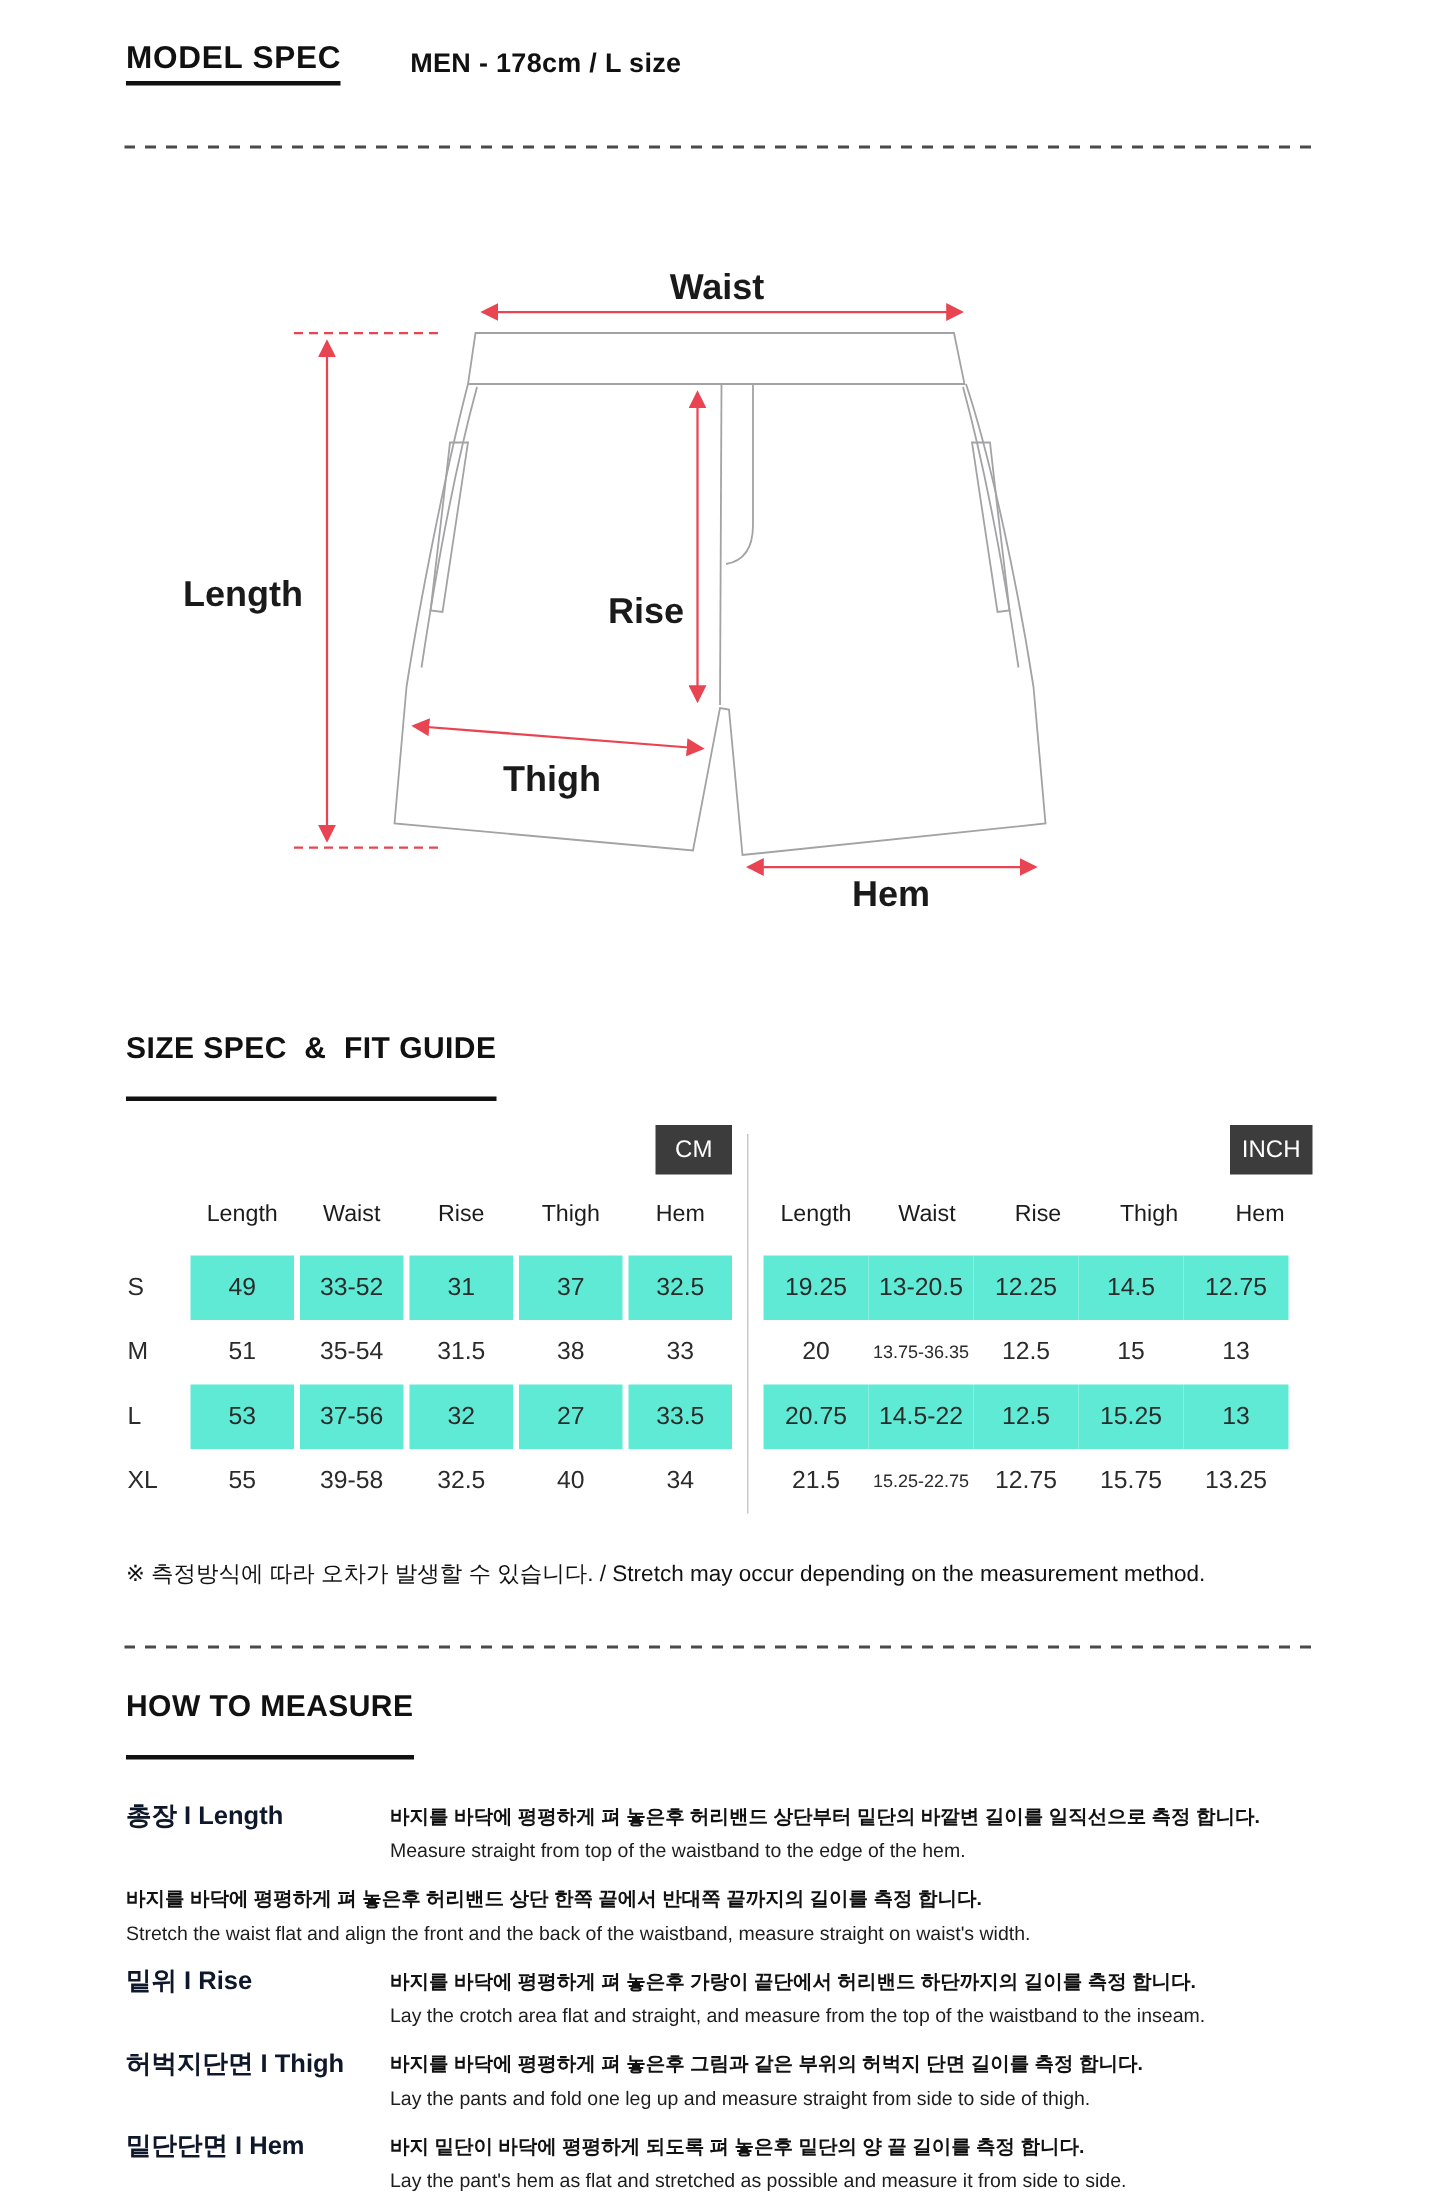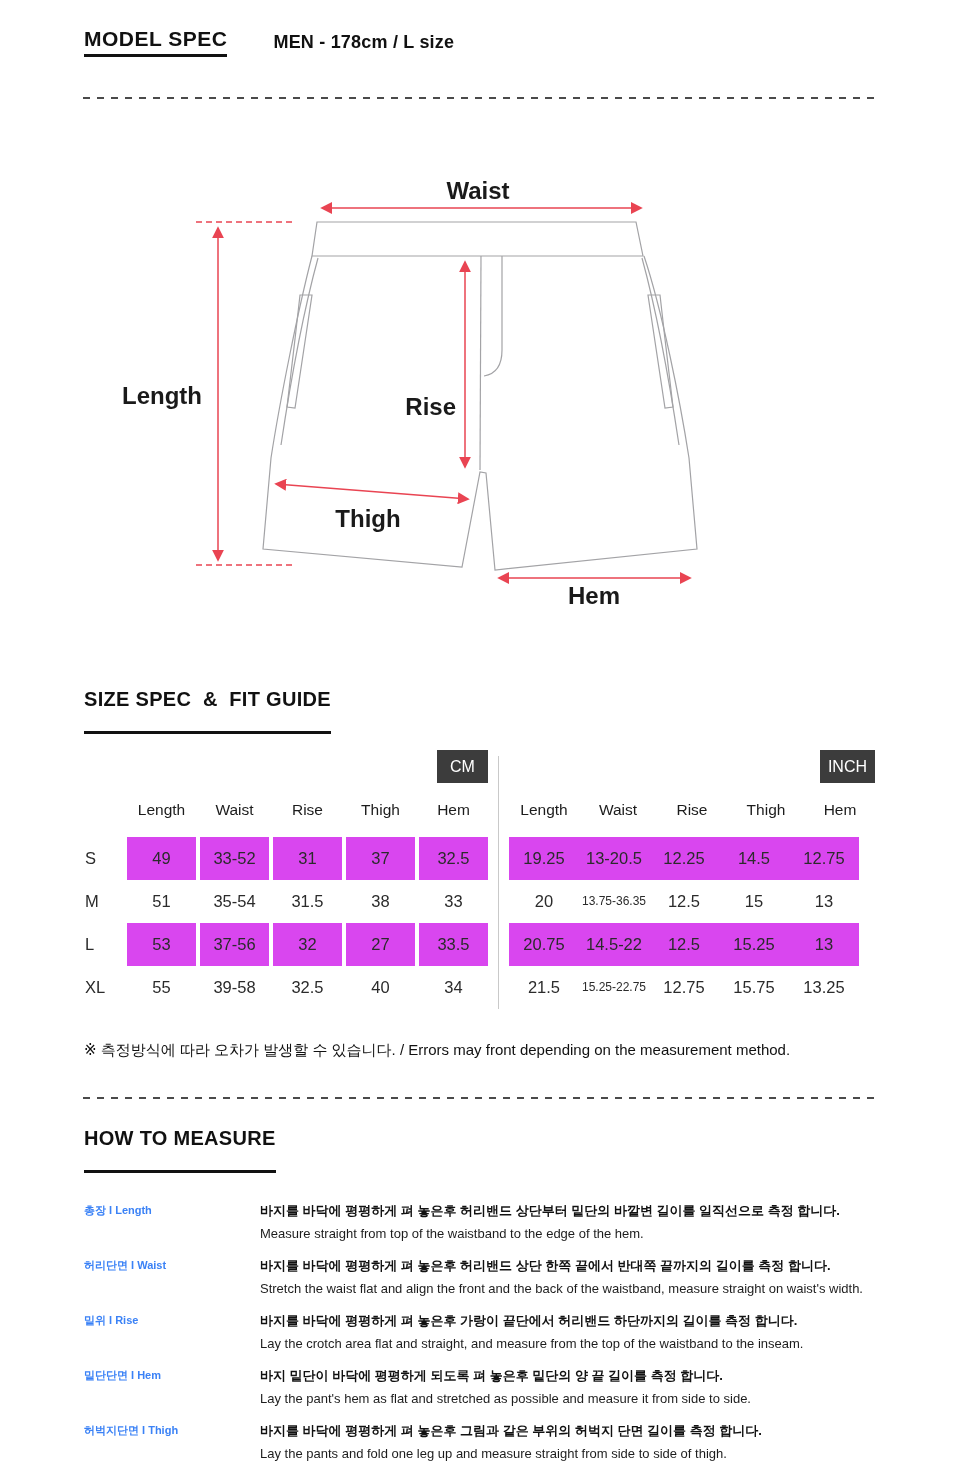--- a/index.html
+++ b/index.html
@@ -47,30 +47,30 @@
     min-width:51px;height:33px;background:#3c3c3c;color:#fff;
     font-size:16px;font-weight:400;line-height:33px;text-align:center;
     box-sizing:border-box;padding:0 8px;
   }
   .hrow-cm{display:grid;grid-template-columns:48px repeat(5,69px);column-gap:4px;margin:13px 0;}
   .hrow-inch{display:grid;grid-template-columns:repeat(5,70px);column-gap:4px;margin:13px 0;}
   .hcell{font-size:15.5px;color:#1c1c1c;text-align:center;height:28px;line-height:28px;font-weight:400;}
   .drows-cm{display:grid;grid-template-columns:48px repeat(5,69px);column-gap:4px;}
   .drows-inch{display:grid;grid-template-columns:repeat(5,70px);column-gap:0;}
   .cell{height:43px;line-height:43px;text-align:center;font-size:16.5px;color:#2b2b2b;}
-  .cell.shaded{background:#d946ef;}
+  .cell.shaded{background:#5eead4;}
   .cell.small{font-size:12px;}
   .size-label{height:43px;line-height:43px;text-align:left;padding-left:10px;font-size:16.5px;color:#2b2b2b;}
 
   .note{margin:30px 0 0 84px;font-size:15px;font-weight:500;color:#111;line-height:22px;}
 
   
   .measure-list{margin:26px 0 0 84px;}
   .measure-row{display:flex;margin-bottom:9px;}
-  .measure-label{width:176px;flex:none;font-size:11px;font-weight:700;line-height:23px;color:#3b82f6;}
+  .measure-label{width:176px;flex:none;font-size:17px;font-weight:700;line-height:23px;color:#0f172a;}
   .measure-desc{flex:1;padding-right:20px;}
   .measure-ko{font-size:13px;font-weight:600;line-height:23px;color:#111;}
   .measure-en{font-size:13px;font-weight:400;line-height:23px;color:#1d1d1d;}
 </style>
 </head>
 <body>
 
 <div class="page">
 
   <div class="header">
@@ -204,60 +204,59 @@
 
           <span class="cell">21.5</span>
           <span class="cell small">15.25-22.75</span>
           <span class="cell">12.75</span>
           <span class="cell">15.75</span>
           <span class="cell">13.25</span>
         </div>
       </div>
     </div>
 
-    <div class="note">※ 측정방식에 따라 오차가 발생할 수 있습니다. / Errors may front depending on the measurement method.</div>
+    <div class="note">※ 측정방식에 따라 오차가 발생할 수 있습니다. / Stretch may occur depending on the measurement method.</div>
   </div>
 
   <div class="dashed-divider divider-2"></div>
 
   <div>
     <span class="section-title">HOW TO MEASURE</span>
 
     <div class="measure-list">
       <div class="measure-row">
         <div class="measure-label">총장 I Length</div>
         <div class="measure-desc">
           <div class="measure-ko">바지를 바닥에 평평하게 펴 놓은후 허리밴드 상단부터 밑단의 바깥변 길이를 일직선으로 측정 합니다.</div>
           <div class="measure-en">Measure straight from top of the waistband to the edge of the hem.</div>
         </div>
       </div>
       <div class="measure-row">
-        <div class="measure-label">허리단면 I Waist</div>
         <div class="measure-desc">
           <div class="measure-ko">바지를 바닥에 평평하게 펴 놓은후 허리밴드 상단 한쪽 끝에서 반대쪽 끝까지의 길이를 측정 합니다.</div>
           <div class="measure-en">Stretch the waist flat and align the front and the back of the waistband, measure straight on waist's width.</div>
         </div>
       </div>
       <div class="measure-row">
         <div class="measure-label">밑위 I Rise</div>
         <div class="measure-desc">
           <div class="measure-ko">바지를 바닥에 평평하게 펴 놓은후 가랑이 끝단에서 허리밴드 하단까지의 길이를 측정 합니다.</div>
           <div class="measure-en">Lay the crotch area flat and straight, and measure from the top of the waistband to the inseam.</div>
         </div>
       </div>
       <div class="measure-row">
+        <div class="measure-label">허벅지단면 I Thigh</div>
+        <div class="measure-desc">
+          <div class="measure-ko">바지를 바닥에 평평하게 펴 놓은후 그림과 같은 부위의 허벅지 단면 길이를 측정 합니다.</div>
+          <div class="measure-en">Lay the pants and fold one leg up and measure straight from side to side of thigh.</div>
+        </div>
+      </div>
+      <div class="measure-row">
         <div class="measure-label">밑단단면 I Hem</div>
         <div class="measure-desc">
           <div class="measure-ko">바지 밑단이 바닥에 평평하게 되도록 펴 놓은후 밑단의 양 끝 길이를 측정 합니다.</div>
           <div class="measure-en">Lay the pant's hem as flat and stretched as possible and measure it from side to side.</div>
         </div>
       </div>
-      <div class="measure-row">
-        <div class="measure-label">허벅지단면 I Thigh</div>
-        <div class="measure-desc">
-          <div class="measure-ko">바지를 바닥에 평평하게 펴 놓은후 그림과 같은 부위의 허벅지 단면 길이를 측정 합니다.</div>
-          <div class="measure-en">Lay the pants and fold one leg up and measure straight from side to side of thigh.</div>
-        </div>
-      </div>
     </div>
   </div>
 
 </div>
 
 </body></html>

